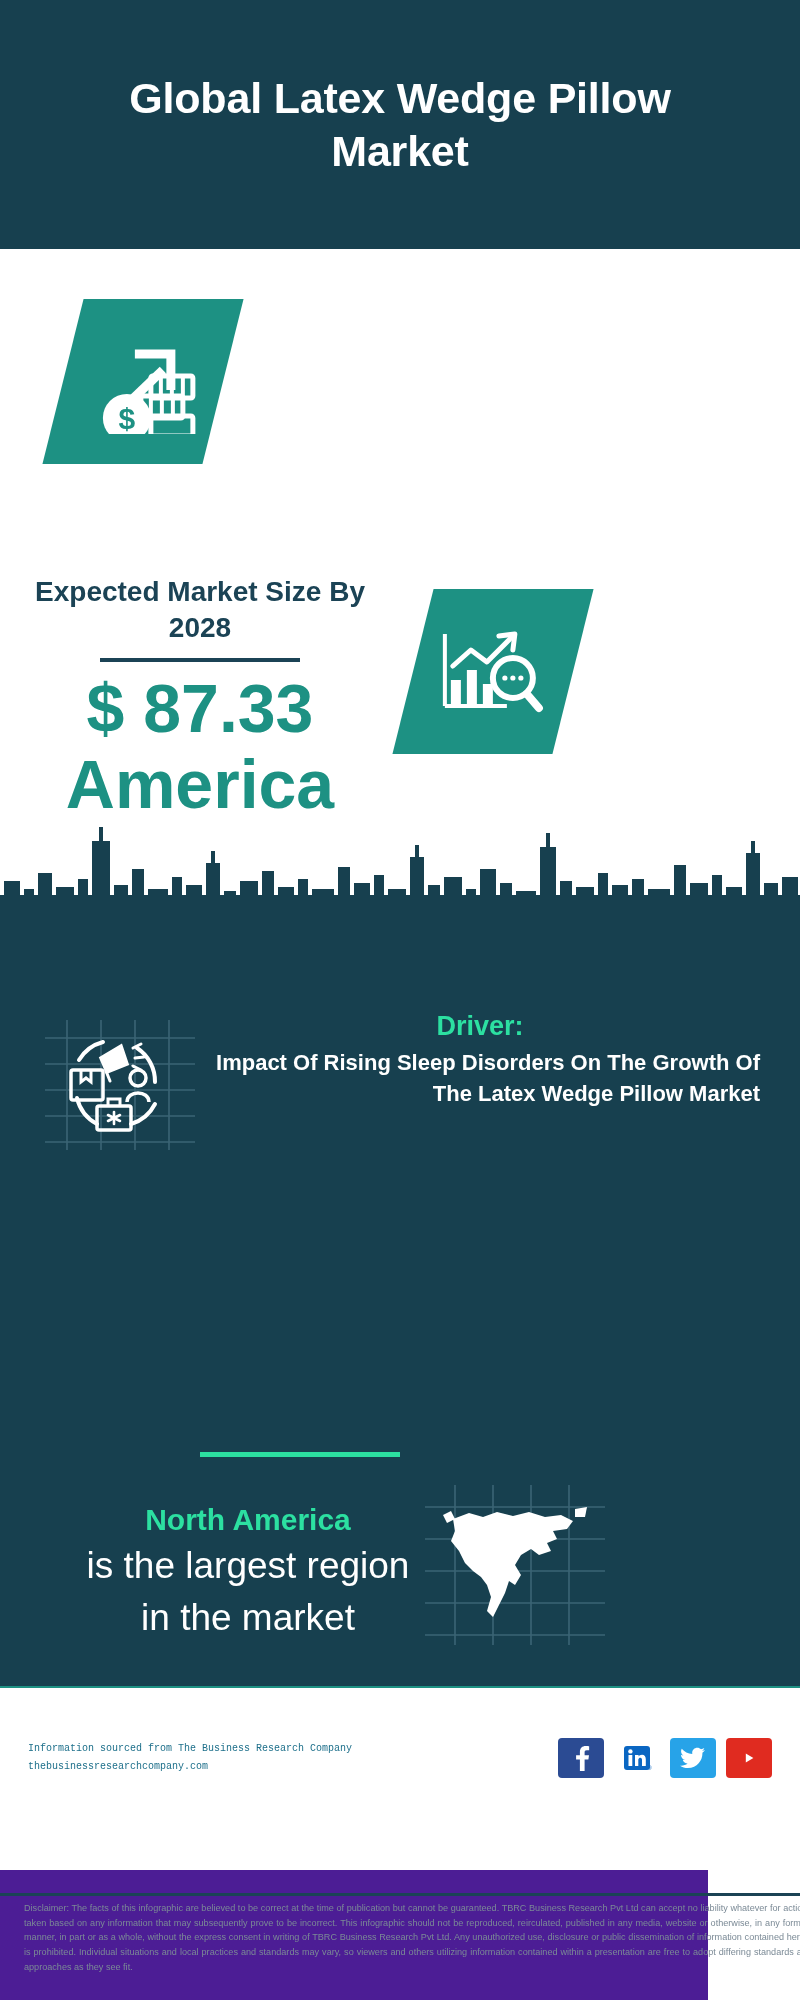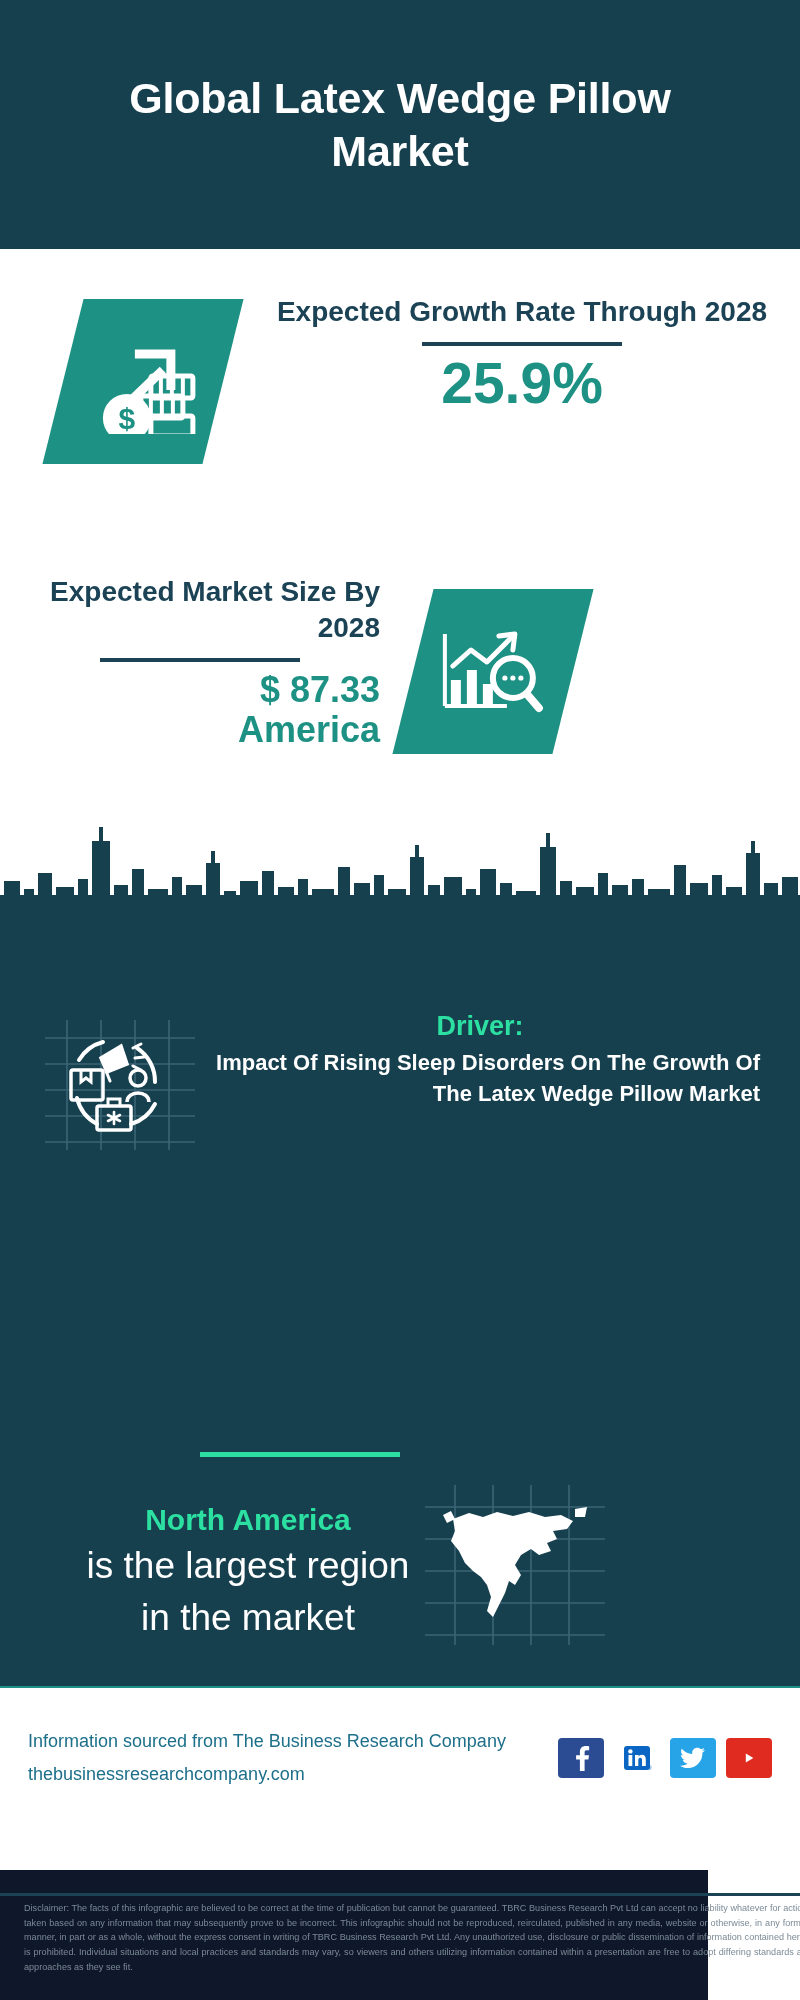--- a/index.html
+++ b/index.html
@@ -3,21 +3,21 @@
 <meta charset="utf-8">
 <style>
   * { margin:0; padding:0; box-sizing:border-box; }
   html,body { width:800px; height:2000px; }
   body {
     font-family:"Liberation Sans", sans-serif;
     background:#ffffff;
     position:relative;
     overflow:hidden;
   }
-  .page { position:relative; width:708px; height:2000px; background:#0f172a; }
+  .page { position:relative; width:708px; height:2000px; background:#4c1d95; }
 
   
   .header {
     position:absolute; left:0; top:0; width:800px; height:249px;
     background:#17404f;
     display:flex; align-items:center; justify-content:center;
   }
   .header-title {
     color:#ffffff; font-size:43px; font-weight:bold; line-height:1.22;
     text-align:center; letter-spacing:-0.2px; width:640px;
@@ -49,23 +49,23 @@
   .divider-dark {
     width:200px; height:4px; background:#1b4355; margin:12px auto 8px auto;
   }
   .stat-value {
     color:#1d9183; font-size:57px; font-weight:bold; line-height:1.05;
   }
 
   
   .market-row { position:absolute; left:0; top:310px; width:800px; height:290px; }
   .market-badge { left:413px; top:30px; }
-  .market-text { position:absolute; left:20px; top:15px; width:360px; text-align:right; }
+  .market-text { position:absolute; left:20px; top:15px; width:360px; text-align:center; }
   .stat-value-big {
-    color:#1d9183; font-size:36px; font-weight:bold; line-height:1.12;
+    color:#1d9183; font-size:68px; font-weight:bold; line-height:1.12;
   }
 
   
   .skyline {
     position:absolute; left:0; top:823px; width:800px; height:100px;
   }
   .skyline svg { display:block; width:800px; height:100px; }
 
   
   .dark-body {
@@ -115,21 +115,21 @@
   }
   .footer {
     position:absolute; left:0; top:1688px; width:800px; height:182px;
     background:#ffffff;
   }
   .footer-inner {
     position:absolute; left:0; top:30px; width:800px; height:80px;
     display:flex; align-items:center; justify-content:space-between;
     padding:0 28px;
   }
-  .source-text { color:#1d6f8a; font-size:18px; line-height:1.85; }
+  .source-text { color:#1d6f8a; font-size:10px; line-height:1.85;font-family:Liberation Mono, monospace; }
   .social-row { display:flex; align-items:center; gap:10px; }
   .social {
     width:46px; height:40px; border-radius:4px;
     display:flex; align-items:center; justify-content:center;
   }
   .sc-fb { background:#2b4b93; }
   .sc-li { background:#ffffff; }
   .sc-tw { background:#27a3e8; }
   .sc-yt { background:#e02b20; }
   .social svg { display:block; }
@@ -169,25 +169,20 @@
             <rect x="54" y="66" width="42" height="22" stroke="#ffffff" stroke-width="5" fill="none" rx="2"></rect>
             <line x1="64" y1="66" x2="64" y2="88" stroke="#ffffff" stroke-width="4"></line>
             <line x1="75" y1="66" x2="75" y2="88" stroke="#ffffff" stroke-width="4"></line>
             <line x1="86" y1="66" x2="86" y2="88" stroke="#ffffff" stroke-width="4"></line>
             <rect x="64" y="86" width="42" height="20" stroke="#ffffff" stroke-width="5" fill="none" rx="2"></rect>
 
             <circle cx="40" cy="88" r="24" fill="#ffffff"></circle>
             <text x="40" y="99" font-family="Liberation Sans, sans-serif" font-size="30" font-weight="bold" fill="#1d9183" text-anchor="middle">$</text>
           </svg>
         </div>
-      </div>
-      <div class="growth-text">
-        <div class="stat-label">Expected Growth Rate Through 2028</div>
-        <div class="divider-dark"></div>
-        <div class="stat-value">25.9%</div>
       </div>
     </div>
 
     <div class="market-row">
       <div class="para-badge market-badge">
         <div class="para-inner">
           <svg width="112" height="100" viewBox="0 0 112 100" fill="none">
 
             <path d="M16 44 L34 28 L50 40 L74 16" stroke="#ffffff" stroke-width="5" fill="none" stroke-linejoin="round" stroke-linecap="round"></path>
             <path d="M62 14 L78 12 L76 28" stroke="#ffffff" stroke-width="5" fill="none" stroke-linejoin="round" stroke-linecap="round"></path>

